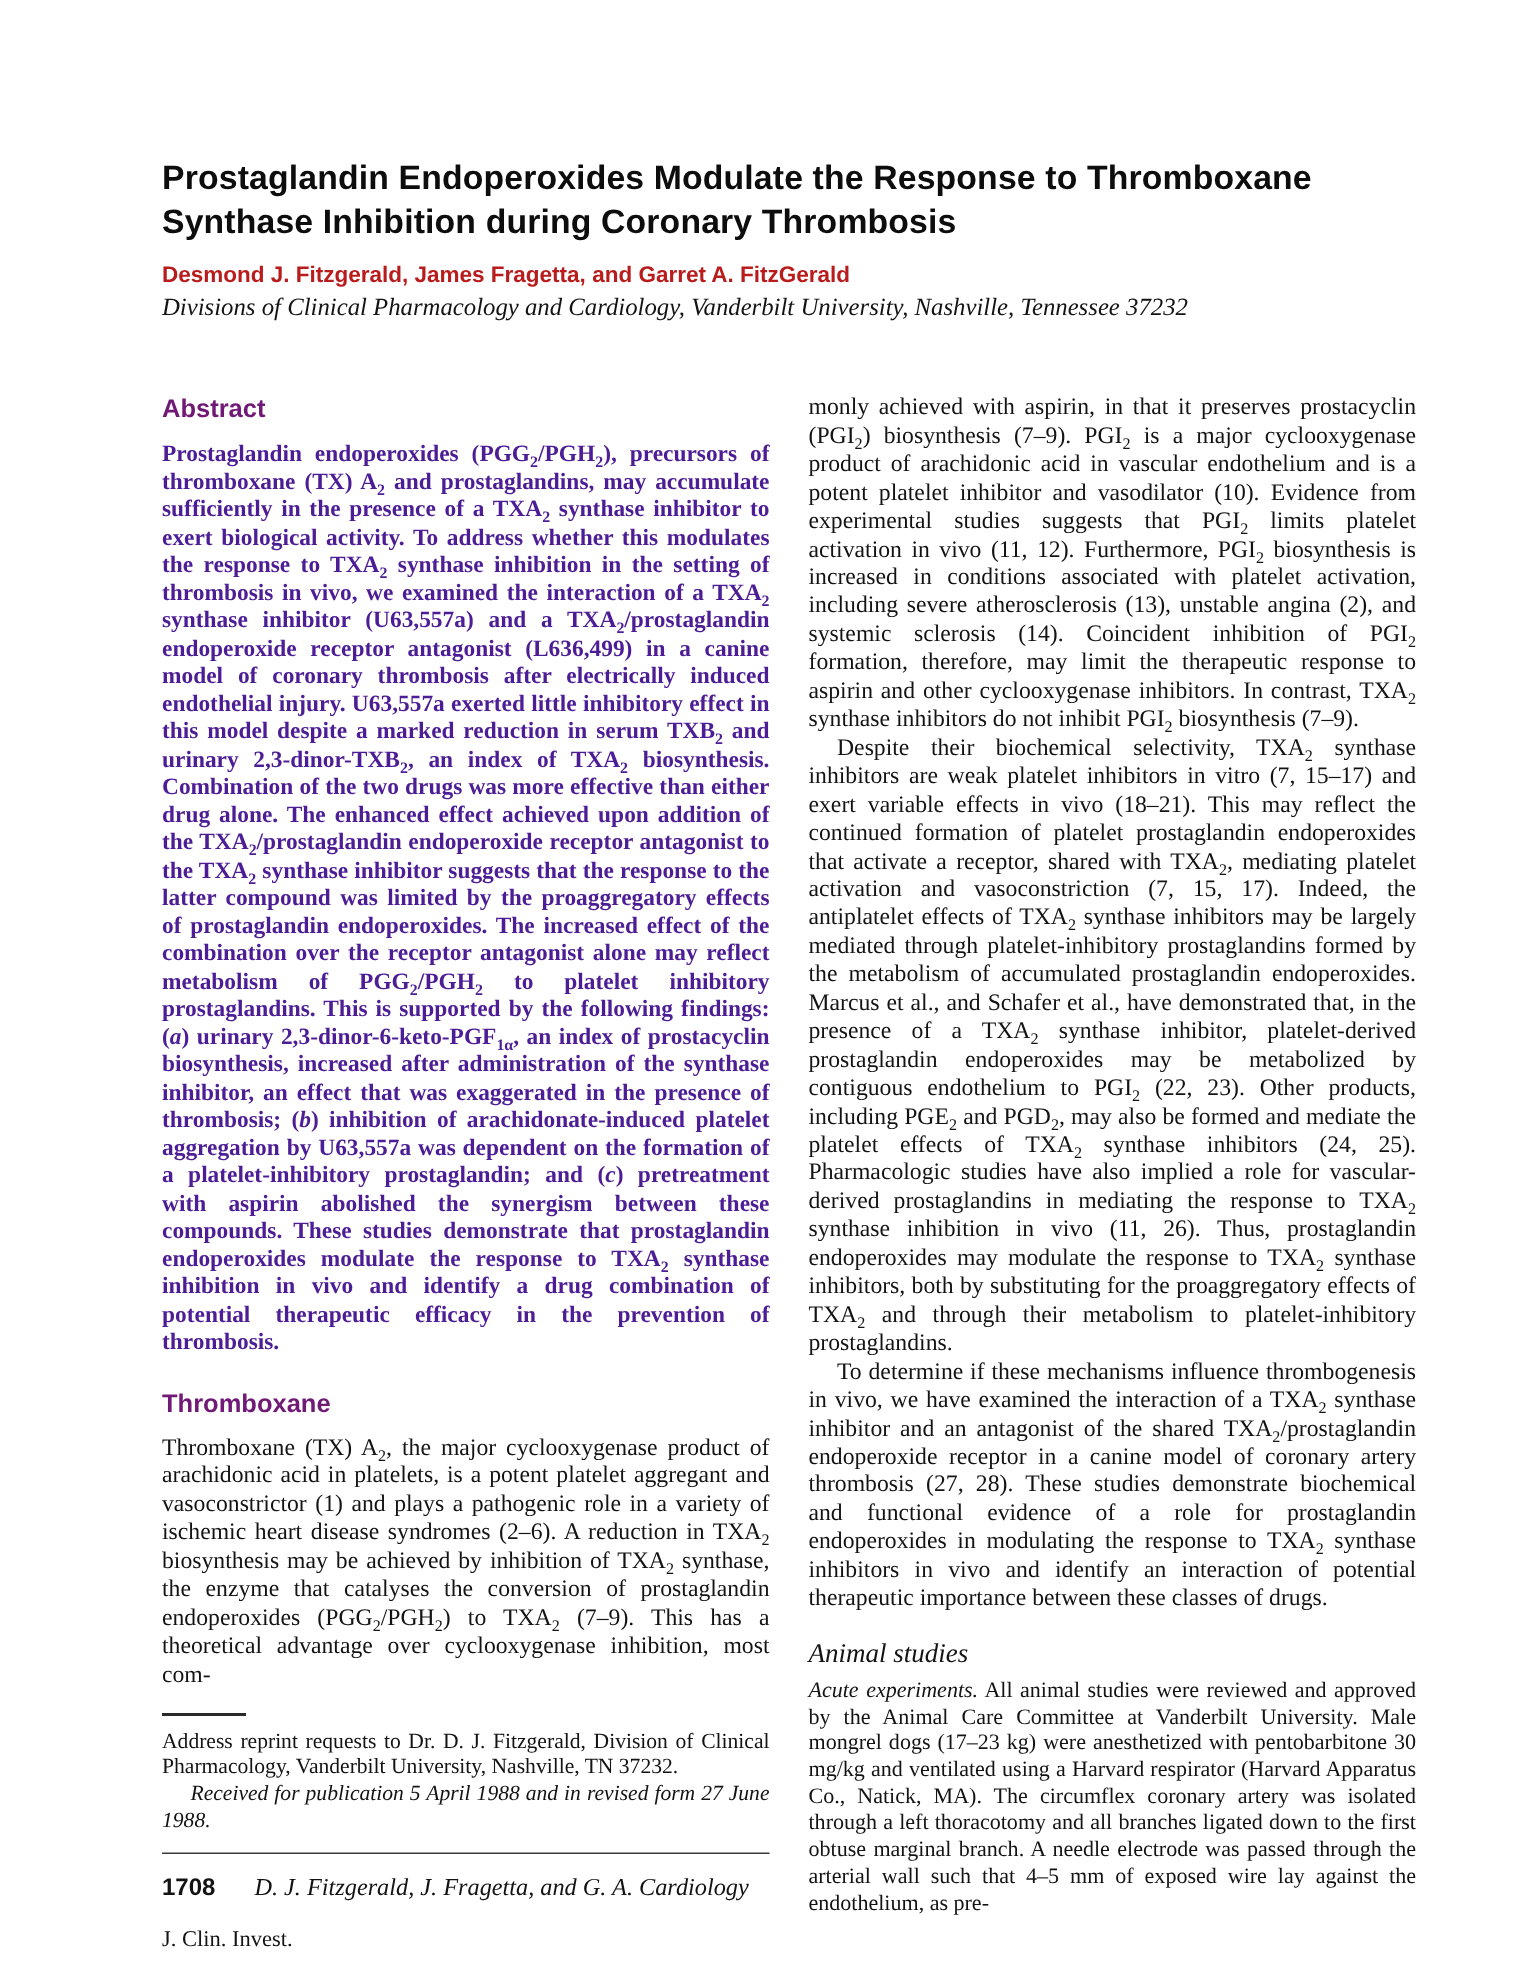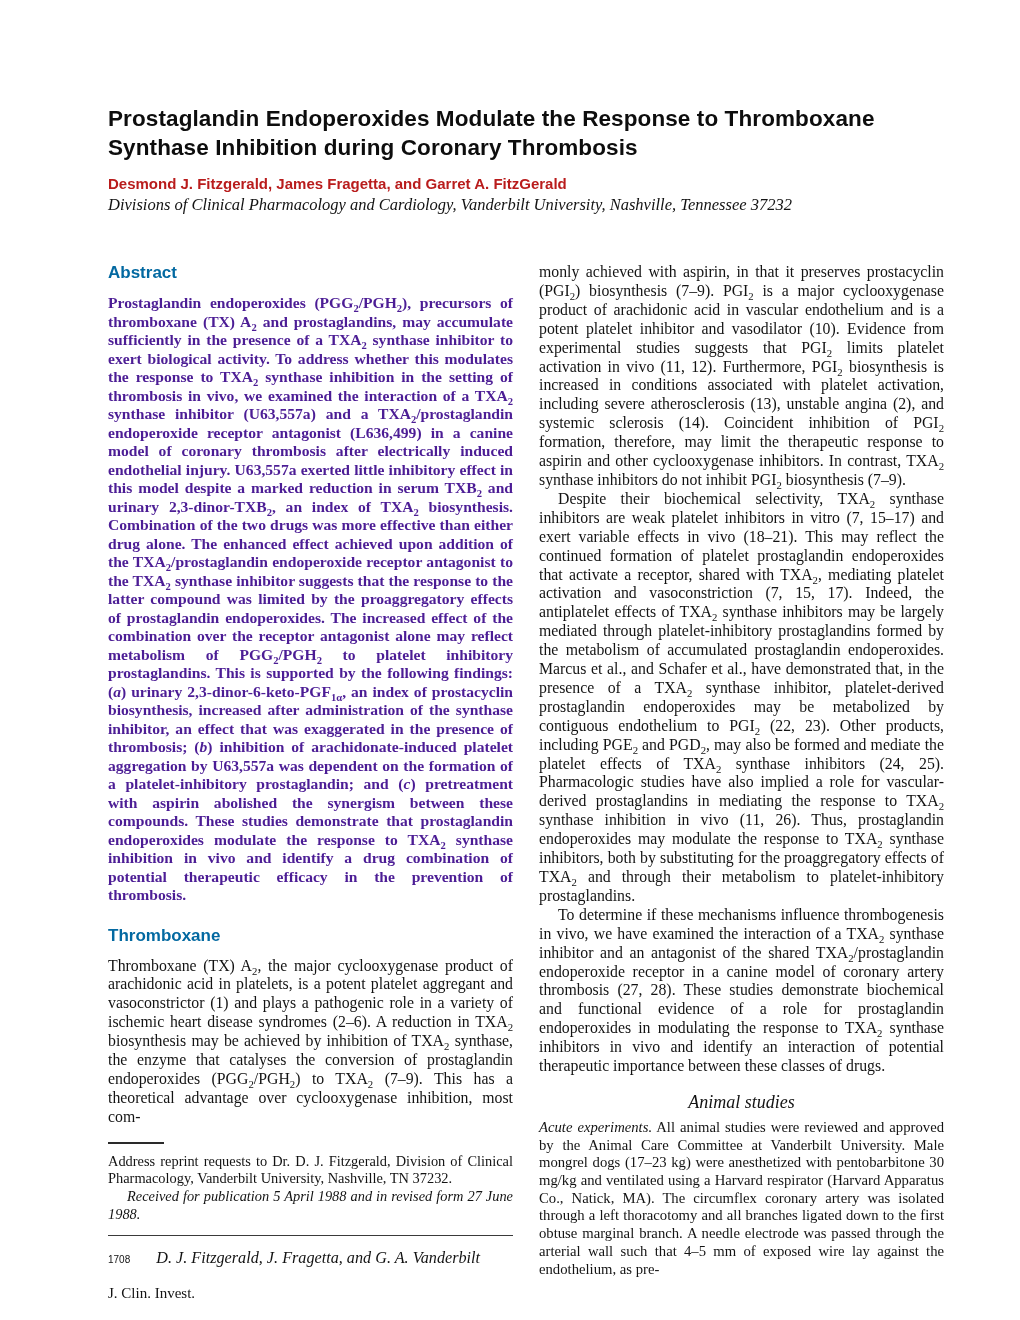--- a/index.html
+++ b/index.html
@@ -50,21 +50,21 @@
     align-items: flex-start;
   }
   .col { flex: 1 1 0; min-width: 0; }
 
   h2.section {
     margin: 0 0 11px 0;
     font-family: "Liberation Sans", sans-serif;
     font-weight: bold;
     font-size: 17px;
     line-height: 20px;
-    color: #0369a1;
+    color: #701a75;
   }
   h2.section.spaced { margin-top: 21px; }
 
   p { margin: 0; }
   .body-text {
     font-size: 15.8px;
     line-height: 18.9px;
     text-align: justify;
   }
   .abstract-text {
@@ -101,39 +101,38 @@
     line-height: 19.5px;
     white-space: pre-wrap;
   }
   
   .subheading {
     margin: 16px 0 6px 0;
     font-style: italic;
     font-weight: normal;
     font-size: 18px;
     line-height: 21px;
-    text-align: center;
   }
   .methods-text {
     font-size: 14.7px;
     line-height: 17.7px;
     text-align: justify;
   }
   
   .footer {
     position: absolute;
     left: 108px;
     top: 1249px;
     display: flex;
     align-items: baseline;
   }
   .page-num {
     font-family: "Liberation Sans", sans-serif;
-    font-weight: normal;
-    font-size: 10px;
+    font-weight: bold;
+    font-size: 16px;
   }
   .running-authors {
     margin-left: 26px;
     font-style: italic;
     font-size: 16.2px;
   }
 </style>
 </head>
 <body>
 
@@ -173,16 +172,16 @@
       <p class="body-text indent">To determine if these mechanisms influence thrombogenesis in vivo, we have examined the interaction of a TXA<sub>2</sub> synthase inhibitor and an antagonist of the shared TXA<sub>2</sub>/prostaglandin endoperoxide receptor in a canine model of coronary artery thrombosis (27, 28). These studies demonstrate biochemical and functional evidence of a role for prostaglandin endoperoxides in modulating the response to TXA<sub>2</sub> synthase inhibitors in vivo and identify an interaction of potential therapeutic importance between these classes of drugs.</p>
 
       <h3 class="subheading">Animal studies</h3>
       <p class="methods-text"><i>Acute experiments.</i> All animal studies were reviewed and approved by the Animal Care Committee at Vanderbilt University. Male mongrel dogs (17–23 kg) were anesthetized with pentobarbitone 30 mg/kg and ventilated using a Harvard respirator (Harvard Apparatus Co., Natick, MA). The circumflex coronary artery was isolated through a left thoracotomy and all branches ligated down to the first obtuse marginal branch. A needle electrode was passed through the arterial wall such that 4–5 mm of exposed wire lay against the endothelium, as pre-</p>
     </div>
 
   </div>
 
   <footer class="footer">
     <span class="page-num">1708</span>
-    <span class="running-authors">D. J. Fitzgerald, J. Fragetta, and G. A. Vanderbilt</span>
+    <span class="running-authors">D. J. Fitzgerald, J. Fragetta, and G. A. Cardiology</span>
   </footer>
 
 </div>
 
 </body></html>

